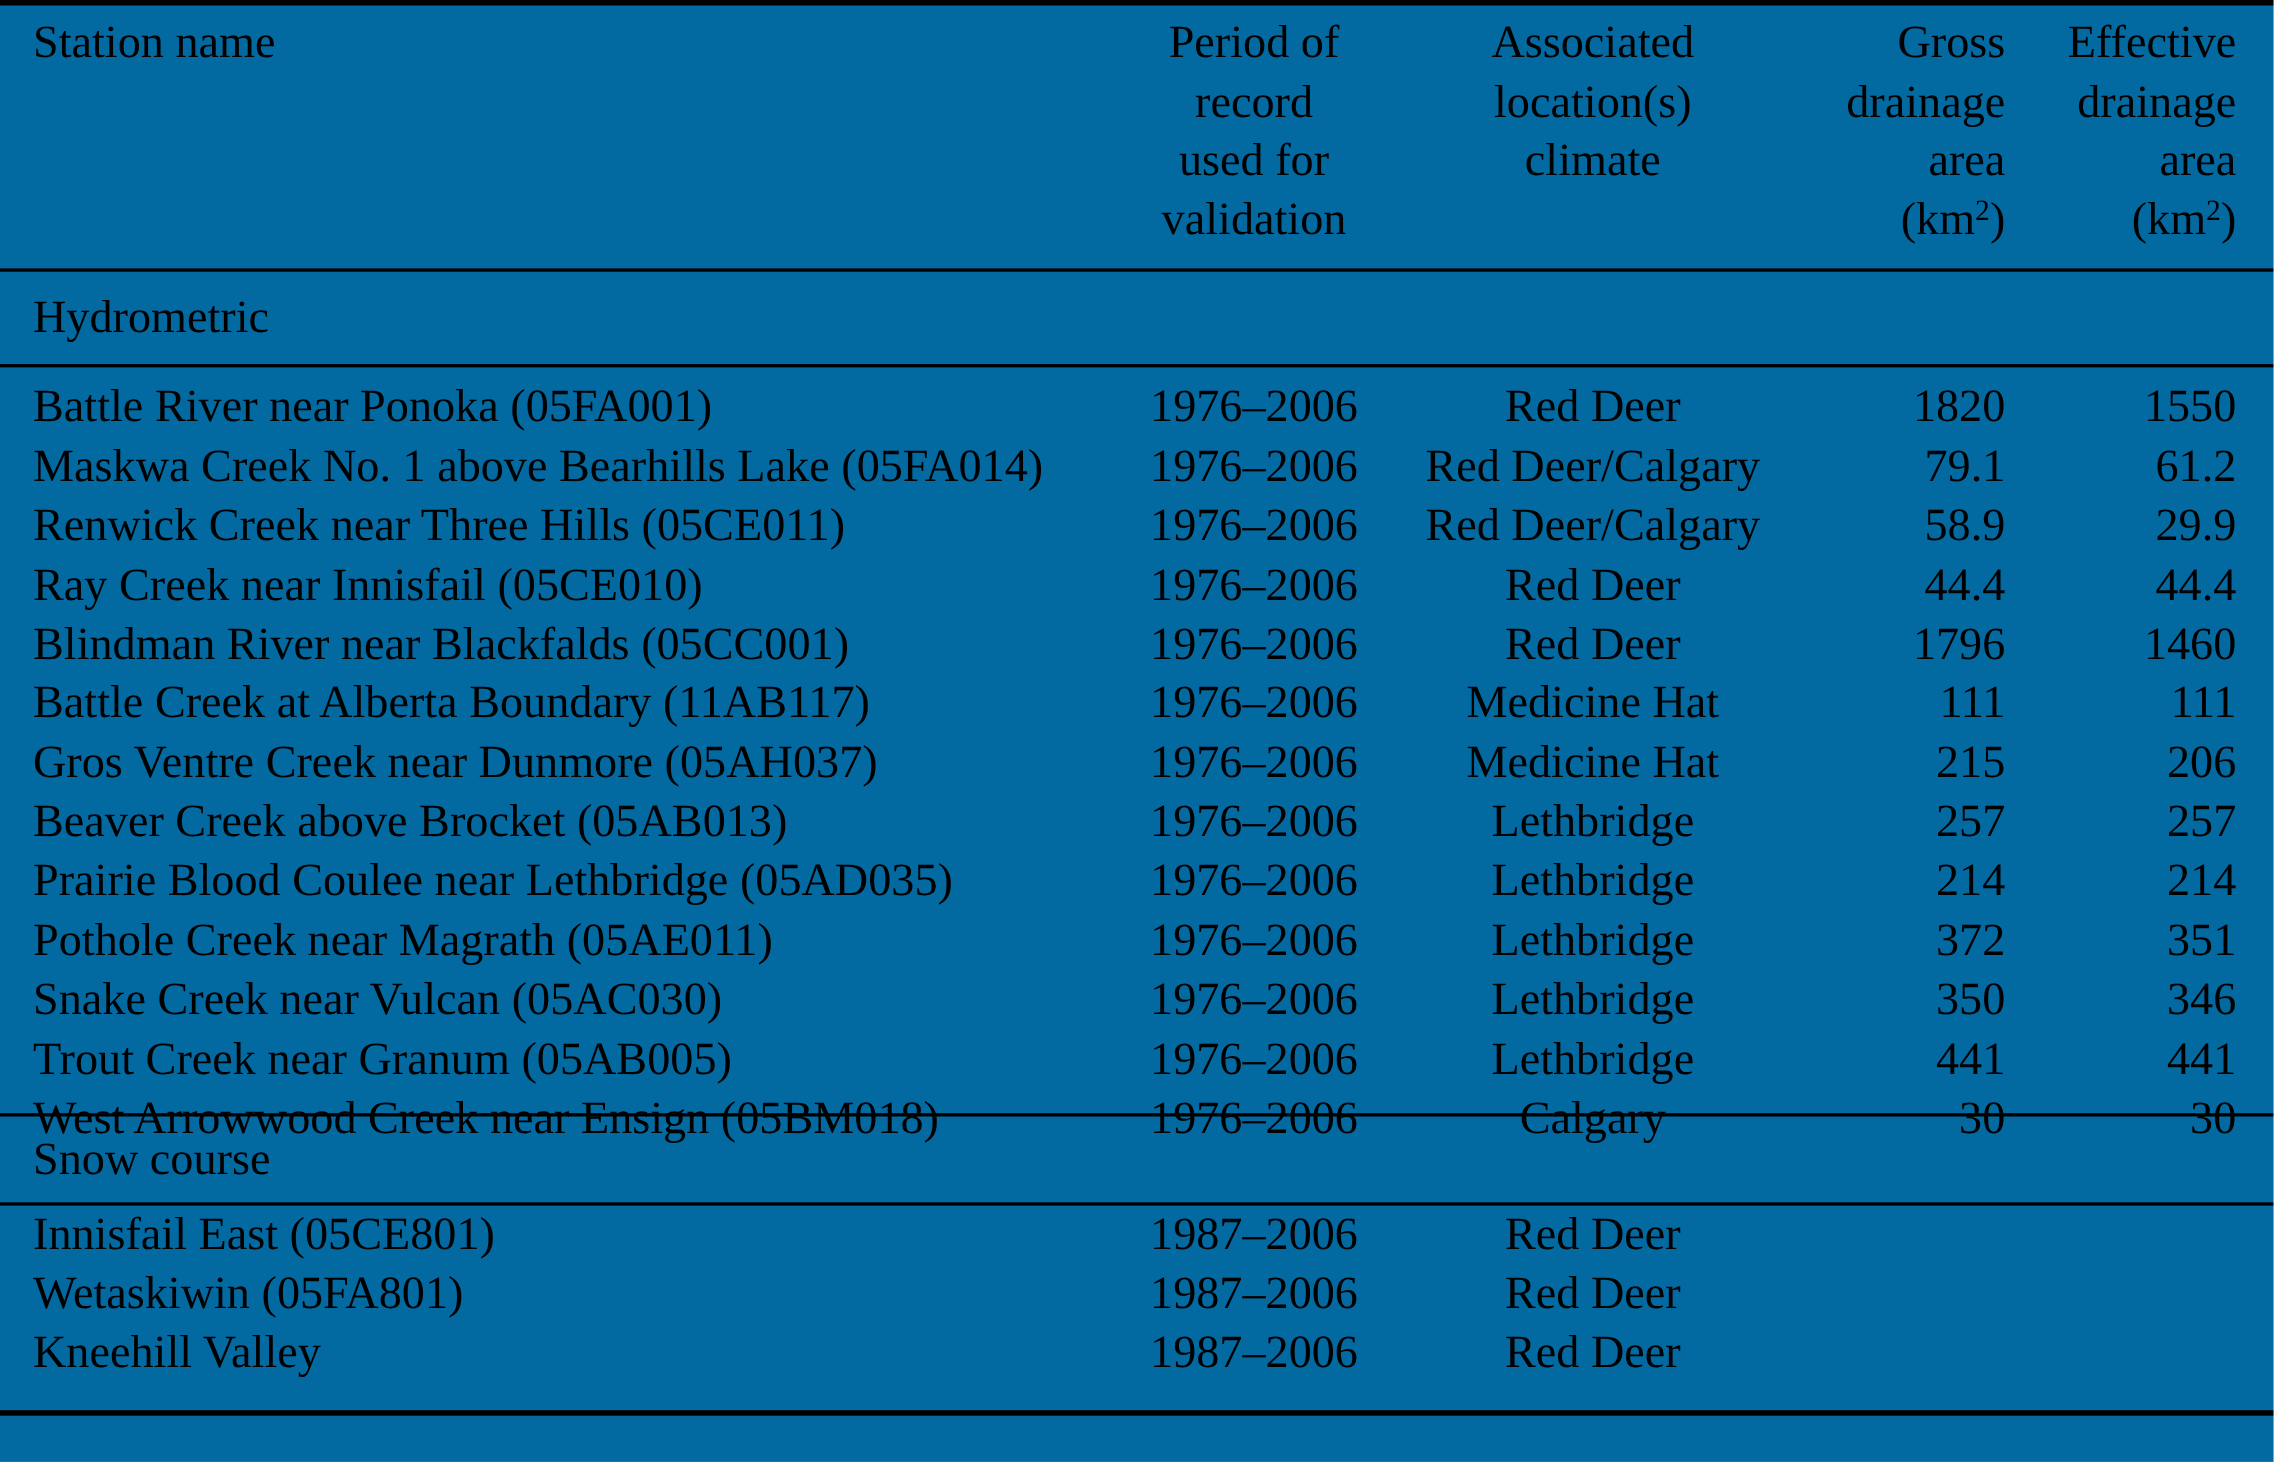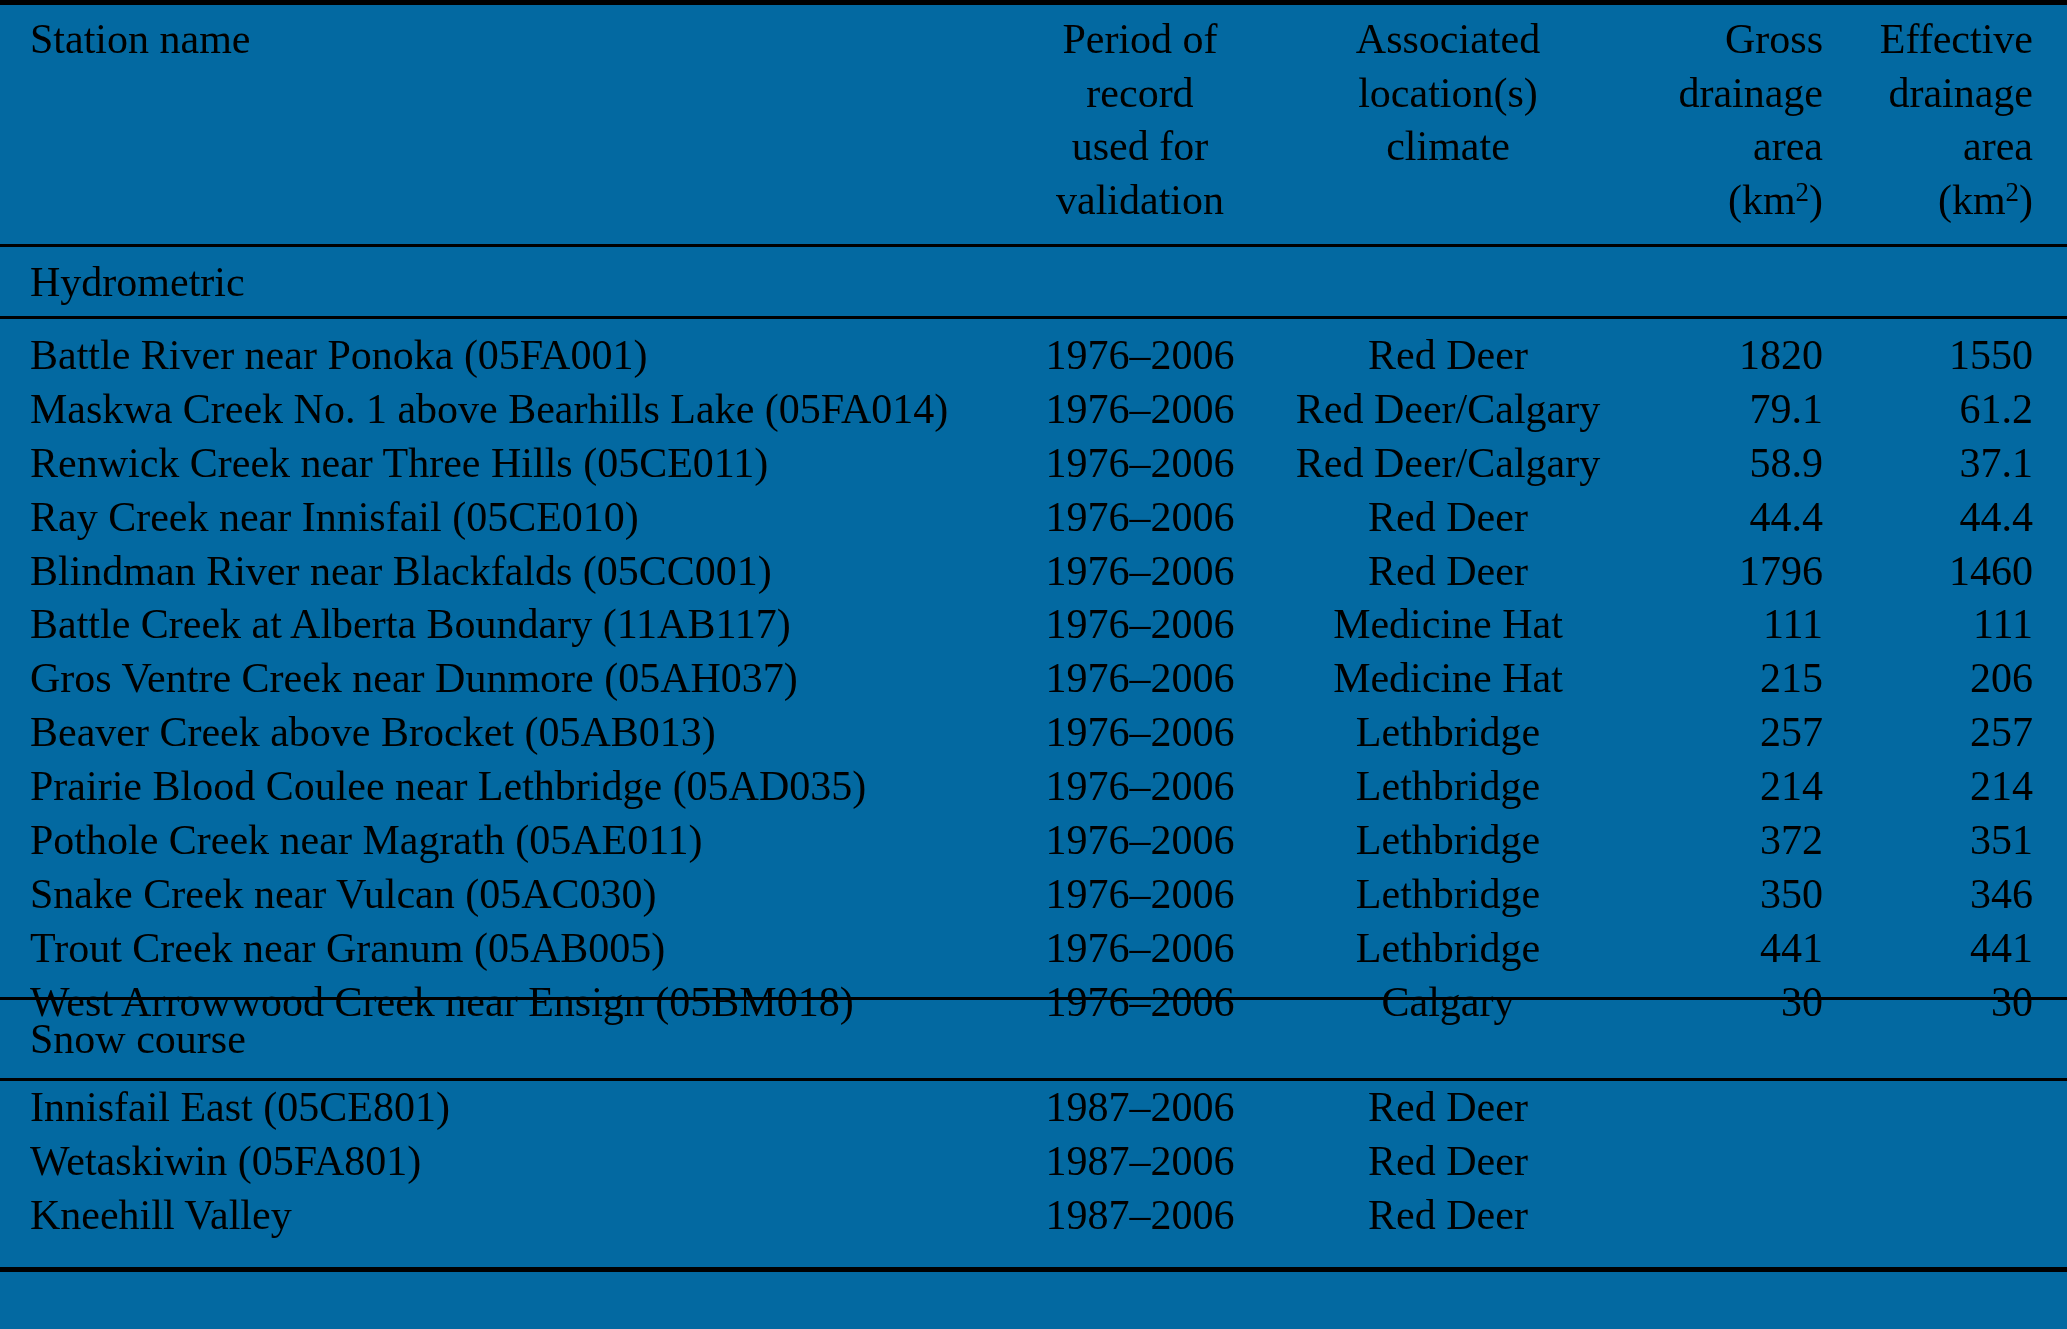--- a/index.html
+++ b/index.html
@@ -30,21 +30,21 @@
   .hline  { white-space: nowrap; }
 
   .c0 { text-align: left; }
   .c1 { text-align: center; }
   .c2 { text-align: center; padding-left: 48px; box-sizing: border-box; }
   .c3, .c4 { text-align: right; }
 
   sup { font-size: 64%; line-height: 0; vertical-align: 0.5em; }
 
   .section-label {
-    height: 69px;
+    height: 84px;
     display: flex;
     align-items: center;
     padding-left: 30px;
     box-sizing: border-box;
   }
   .section-label.snow { height: 78px; }
 
   .rows { box-sizing: border-box; }
   .rows.hydro { height: 678px; padding-top: 10px; }
   .rows.snow  { height: 186px; }
@@ -109,21 +109,21 @@
         <div class="cell c1">1976–2006</div>
         <div class="cell c2">Red Deer/Calgary</div>
         <div class="cell c3">79.1</div>
         <div class="cell c4">61.2</div>
       </div>
       <div class="trow grid">
         <div class="cell c0">Renwick Creek near Three Hills (05CE011)</div>
         <div class="cell c1">1976–2006</div>
         <div class="cell c2">Red Deer/Calgary</div>
         <div class="cell c3">58.9</div>
-        <div class="cell c4">37.1</div>
+        <div class="cell c4">29.9</div>
       </div>
       <div class="trow grid">
         <div class="cell c0">Ray Creek near Innisfail (05CE010)</div>
         <div class="cell c1">1976–2006</div>
         <div class="cell c2">Red Deer</div>
         <div class="cell c3">44.4</div>
         <div class="cell c4">44.4</div>
       </div>
       <div class="trow grid">
         <div class="cell c0">Blindman River near Blackfalds (05CC001)</div>

